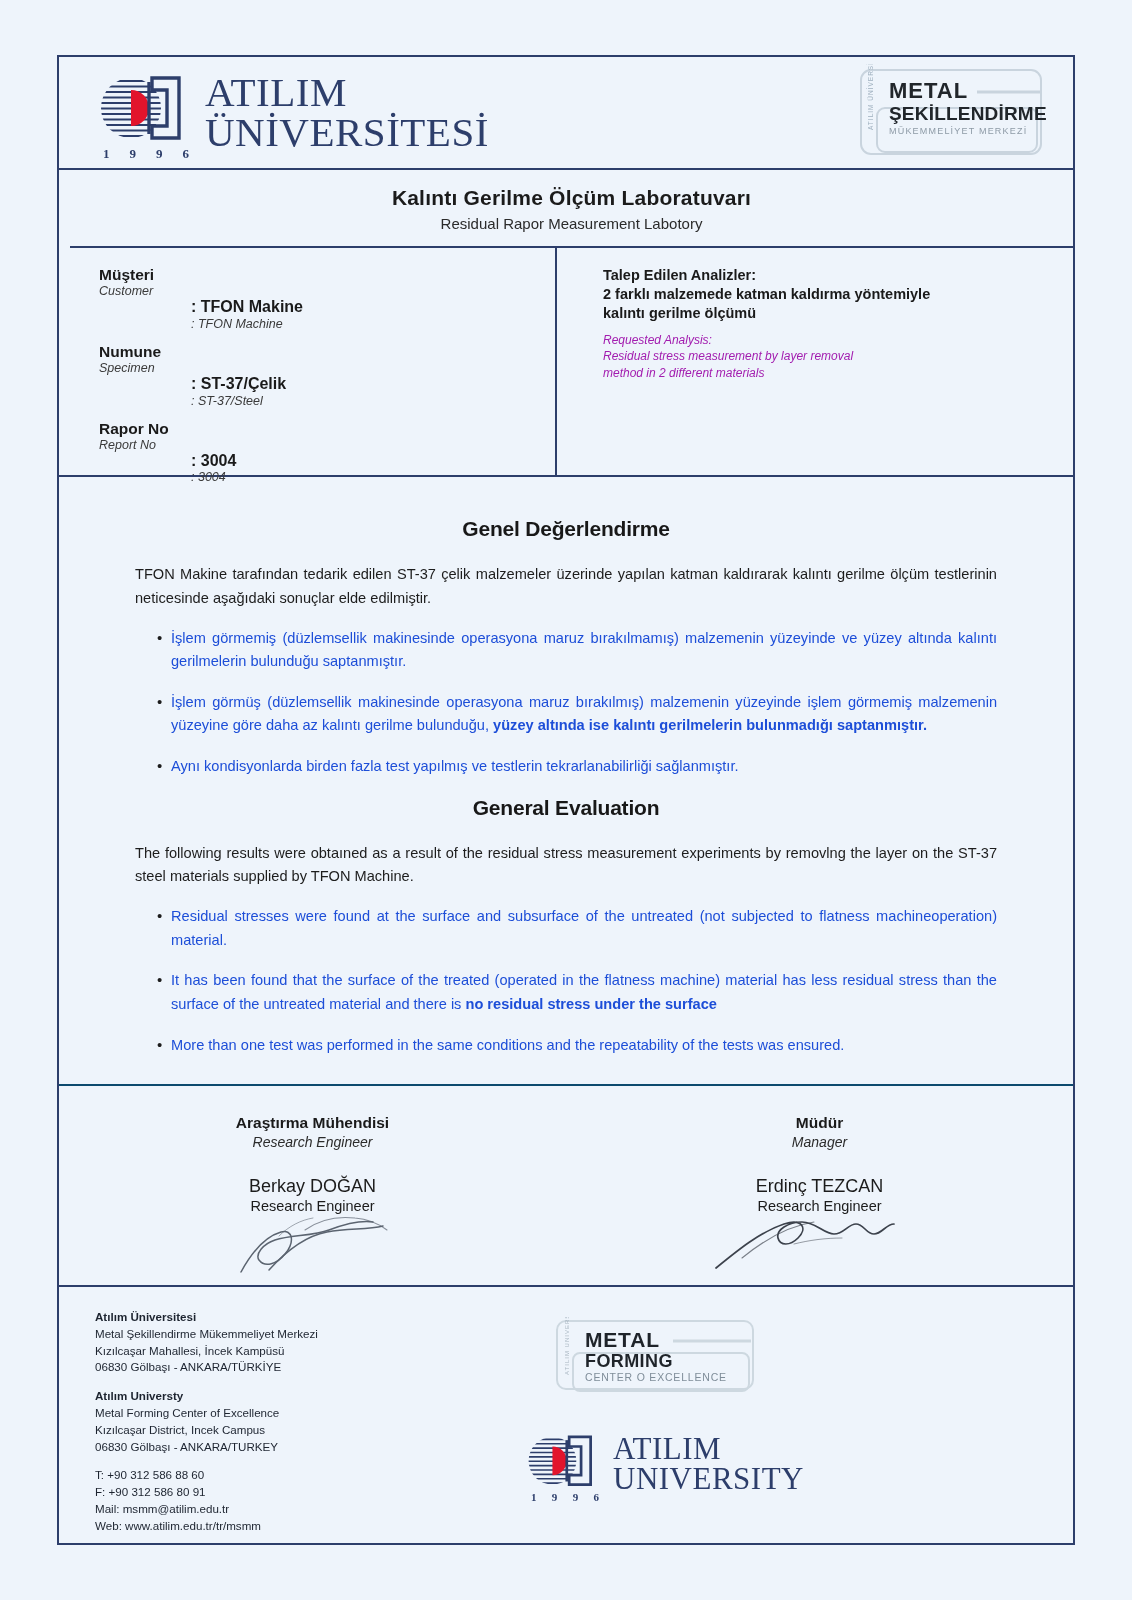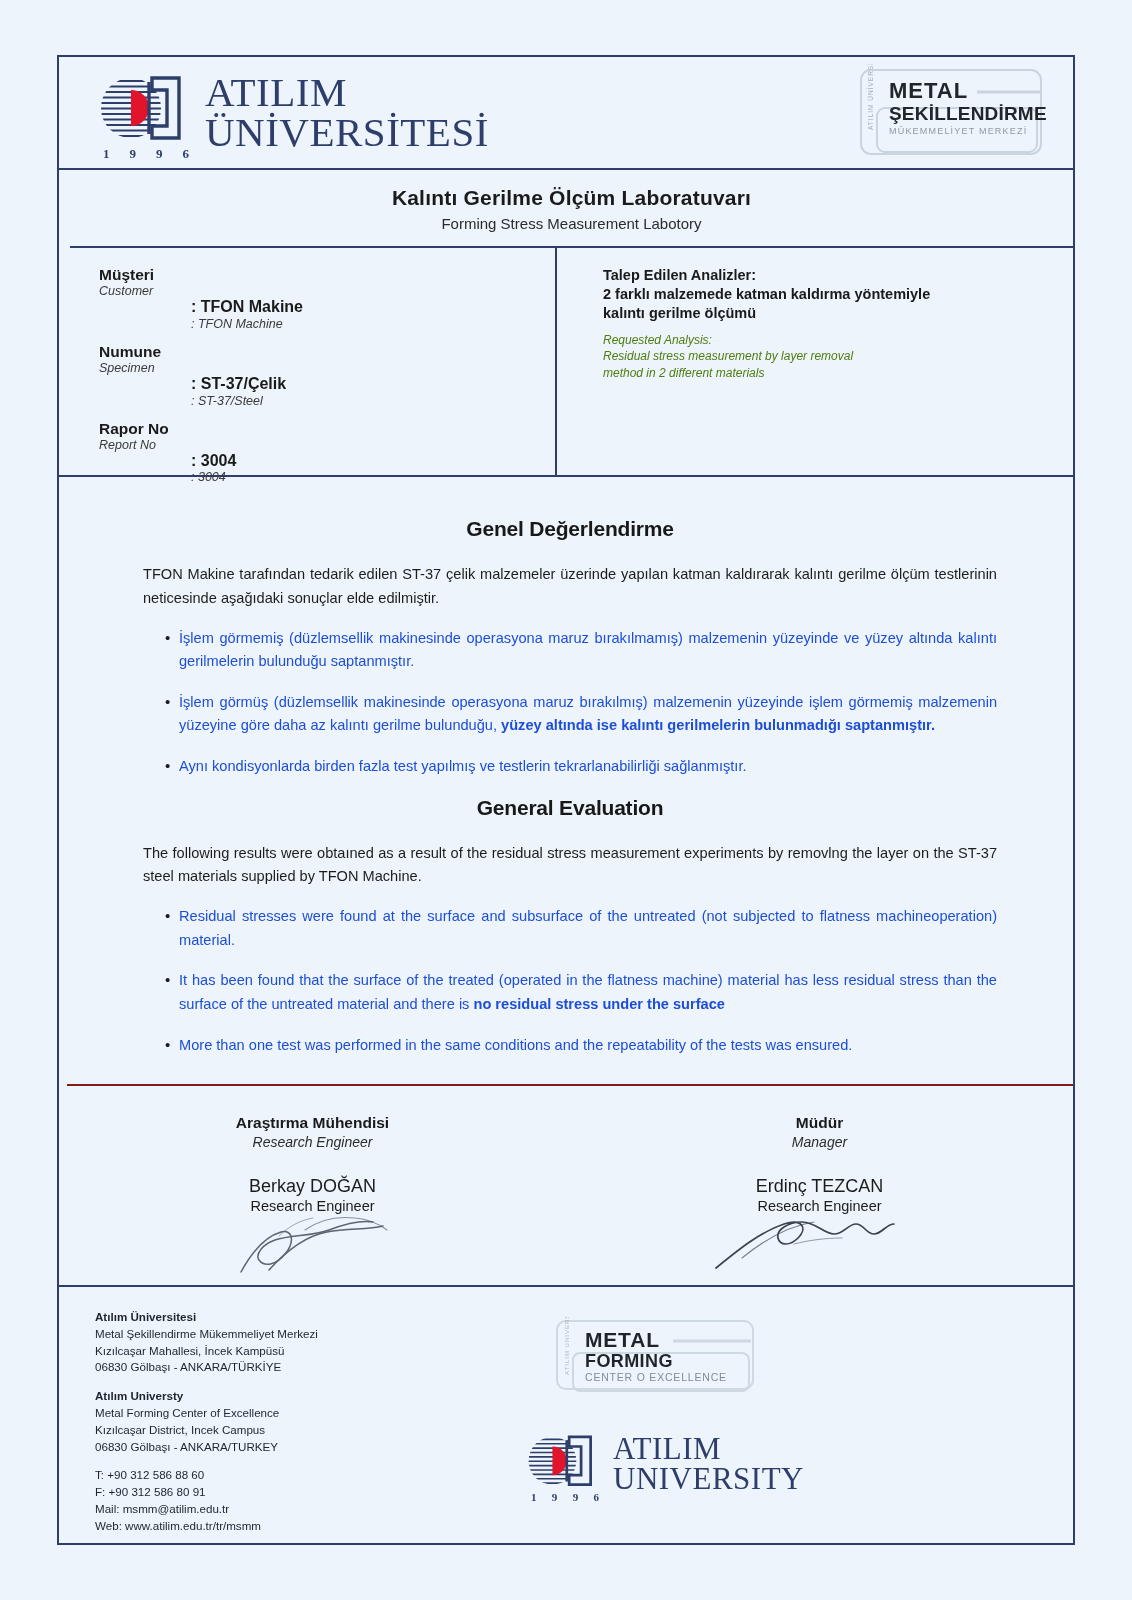--- a/index.html
+++ b/index.html
@@ -82,28 +82,27 @@
   .kv { margin-bottom: 11px; display: flex; }
   .kv .labels { width: 92px; flex: none; }
   .kv .vals { flex: 1; }
   .k-tr { font-size: 15.5px; font-weight: 700; line-height: 1.18; }
   .k-en { font-size: 12.5px; font-style: italic; color: #3a3a3a; line-height: 1.2; }
   .v-tr { font-size: 16px; font-weight: 700; line-height: 1.18; margin-top: 32px; }
   .v-en { font-size: 12.5px; font-style: italic; color: #3a3a3a; line-height: 1.2; }
 
   .req-title { font-size: 14.5px; font-weight: 700; line-height: 1.32; }
   .req-body { font-size: 14.5px; font-weight: 700; line-height: 1.32; }
-  .req-en { font-size: 12px; font-style: italic; color: #4d7c0f; line-height: 1.35; margin-top: 9px; }
+  .req-en { font-size: 12px; font-style: italic; color: #a21caf; line-height: 1.35; margin-top: 9px; }
 
   
   .body {
     flex: 1;
-    border-bottom: 2px solid #7f1d1d;
+    border-bottom: 2px solid #0c4a6e;
     padding: 26px 62px 10px 62px;
-    margin-left: 8px;
   }
   .sec-head {
     text-align: center;
     font-size: 21px;
     font-weight: 700;
     color: #181818;
     margin: 14px 0 22px;
     letter-spacing: -.2px;
   }
   .para {
@@ -222,21 +221,21 @@
         <text x="38" y="34" font-family="'Liberation Sans',sans-serif" font-size="22" font-weight="bold" fill="#21262b" letter-spacing="1">METAL</text>
         <text x="38" y="56" font-family="'Liberation Sans',sans-serif" font-size="19" font-weight="bold" fill="#21262b" letter-spacing="0.2">ŞEKİLLENDİRME</text>
         <text x="38" y="70" font-family="'Liberation Sans',sans-serif" font-size="9" fill="#8d9aa6" letter-spacing="1.2">MÜKEMMELİYET  MERKEZİ</text>
         <line x1="126" y1="28" x2="190" y2="28" stroke="#c9d4de" stroke-width="3"></line>
       </svg>
     </div>
   </div>
 
   <div class="title-band">
     <div class="title-tr">Kalıntı Gerilme Ölçüm Laboratuvarı</div>
-    <div class="title-en">Forming Stress Measurement Labotory</div>
+    <div class="title-en">Residual Rapor Measurement Labotory</div>
   </div>
 
   <div class="info-row">
 
     <div class="info-left">
       <div class="kv">
         <div class="labels">
           <div class="k-tr">Müşteri</div>
           <div class="k-en">Customer</div>
         </div>

